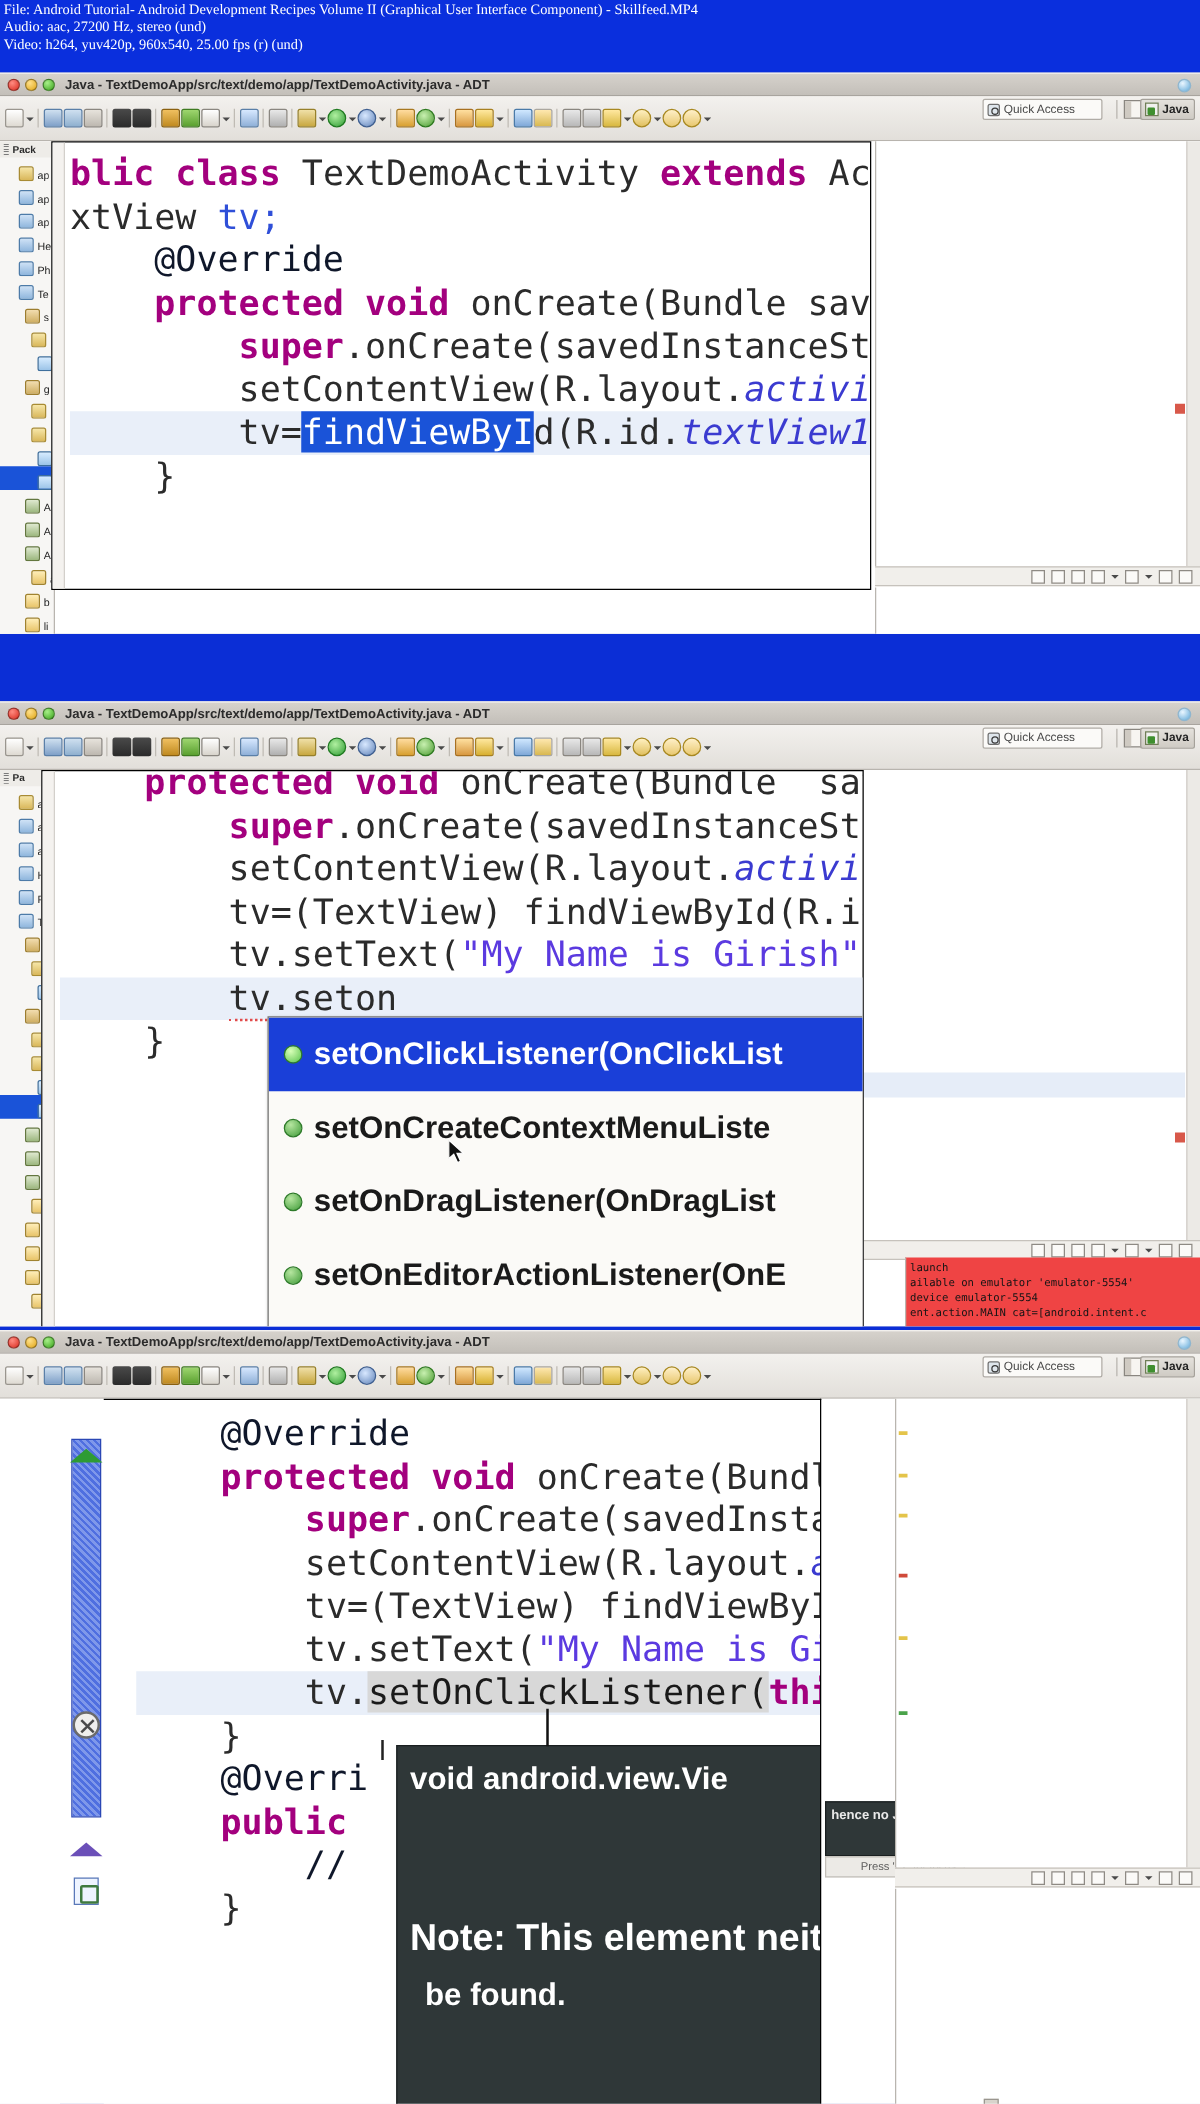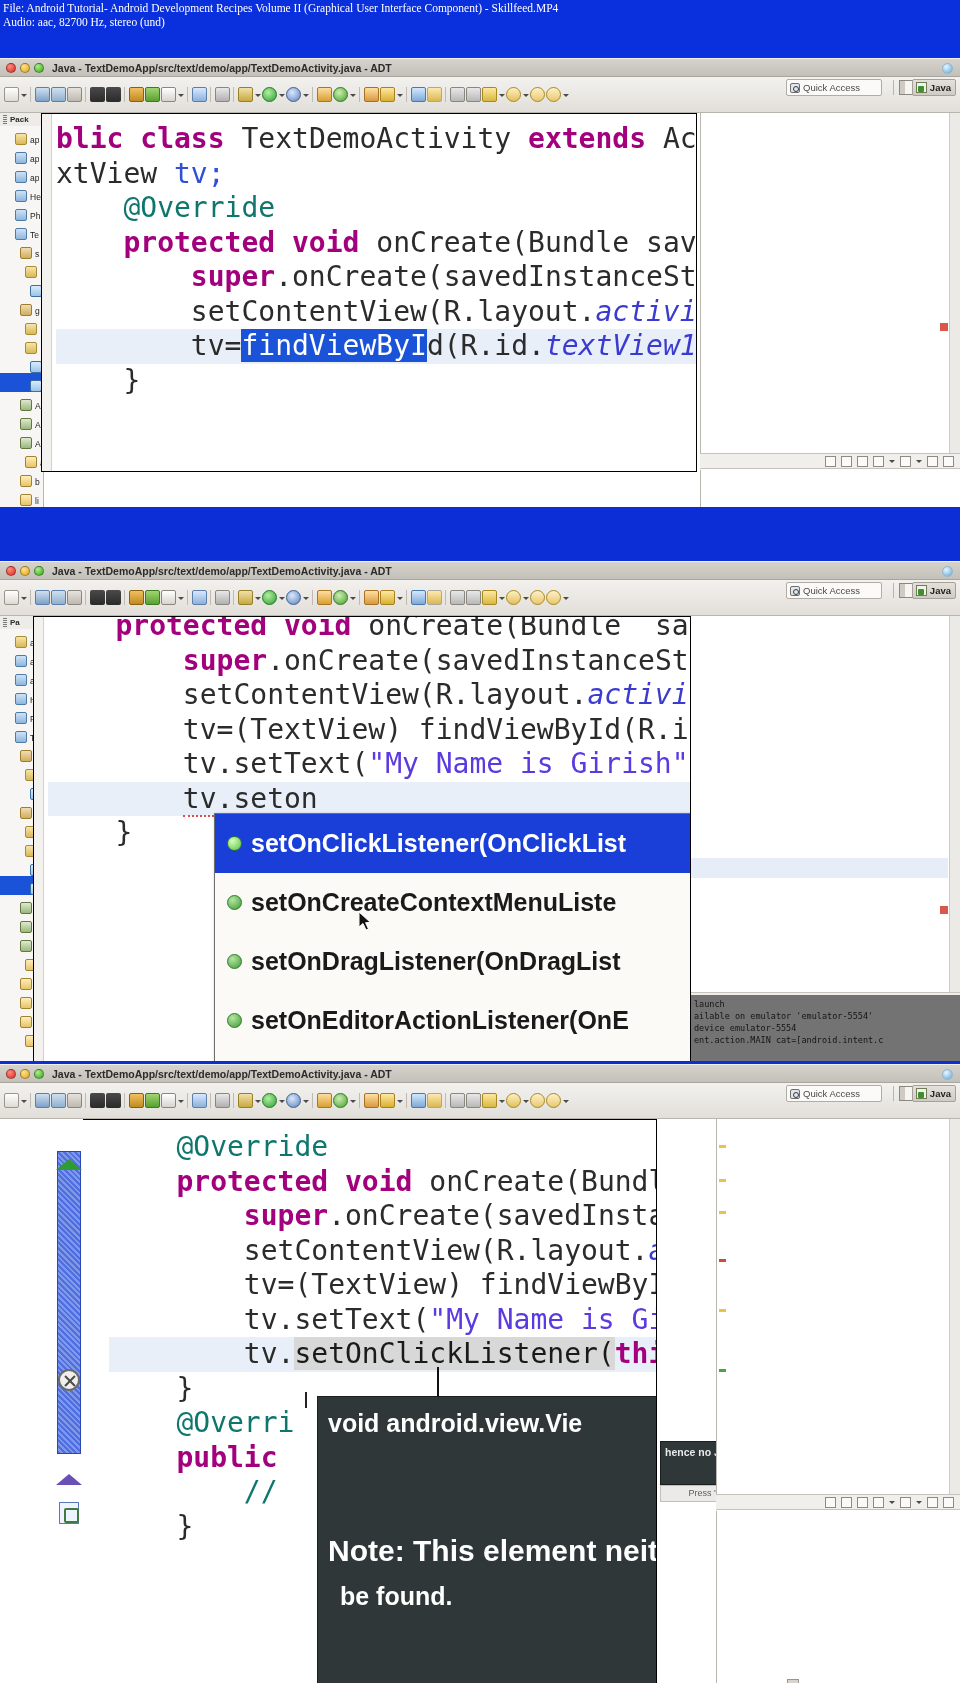--- a/index.html
+++ b/index.html
@@ -149,21 +149,21 @@
   .code {
     position:absolute; left:0; top:0;
     font-family:"DejaVu Sans Mono", monospace;
     white-space:pre; color:#1a1a1a;
   }
   .code .kw   { color:#a3007e; font-weight:bold; }
   .code .type { color:#2b2b2b; }
   .code .fld  { color:#2f4fd8; }
   .code .itl  { color:#3b3bd0; font-style:italic; }
   .code .str  { color:#5b3ae0; }
-  .code .ann  { color:#0f766e; }
+  .code .ann  { color:#0f172a; }
   .code-line { position:relative; }
   .hl-line { background:#e9eff9; }
   .sel-tok { background:#1a53d8; color:#ffffff; }
   .box-tok { background:#d8d8d8; }
   .squig {
     border-bottom:2px dotted #e14b4b;
   }
 
   
   .rightpane {
@@ -260,21 +260,22 @@
   .timecode {
     position:absolute; right:3px; font-size:7px; color:#8a8a8a;
     font-family:"DejaVu Sans Mono", monospace;
   }
 </style>
 </head>
 <body>
 
 <div class="vidinfo">
   <div>File: Android Tutorial- Android Development Recipes Volume II (Graphical User Interface Component) - Skillfeed.MP4</div>
-  <div>Audio: aac, 82700 Hz, stereo (und)</div>
+  <div>Audio: aac, 27200 Hz, stereo (und)</div>
+  <div>Video: h264, yuv420p, 960x540, 25.00 fps (r) (und)</div>
 </div>
 
 <div class="ide ide-1">
   <div class="titlebar">
     <span class="tb-dots">
       <span class="dot r"></span>
       <span class="dot y"></span>
       <span class="dot g"></span>
     </span>
     <span class="tb-title">Java - TextDemoApp/src/text/demo/app/TextDemoActivity.java - ADT</span>
@@ -681,21 +682,21 @@
       <span class="mb-ico"></span>
       <span class="mb-ico"></span>
       <span class="mb-ico"></span>
       <span class="mb-ico"></span>
       <span class="mb-car"></span>
       <span class="mb-ico"></span>
       <span class="mb-car"></span>
       <span class="mb-ico"></span>
       <span class="mb-ico"></span>
     </div>
-    <div style="position:absolute;right:0;top:379px;width:270px;bottom:0;background:#737373;border-left:1px solid #b9b5af;">
+    <div style="position:absolute;right:0;top:390px;width:236px;bottom:0;background:#ef4444;border-left:1px solid #b9b5af;">
       <div class="console" id="console2">
           <div>launch</div>
           <div>ailable on emulator 'emulator-5554'</div>
           <div>device emulator-5554</div>
           <div>ent.action.MAIN cat=[android.intent.c</div>
         </div>
     </div>
 
     <div class="editor" id="ed2" style="left:33px; top:0; width:658px; height:459px;">
       <div class="gutter"></div>

